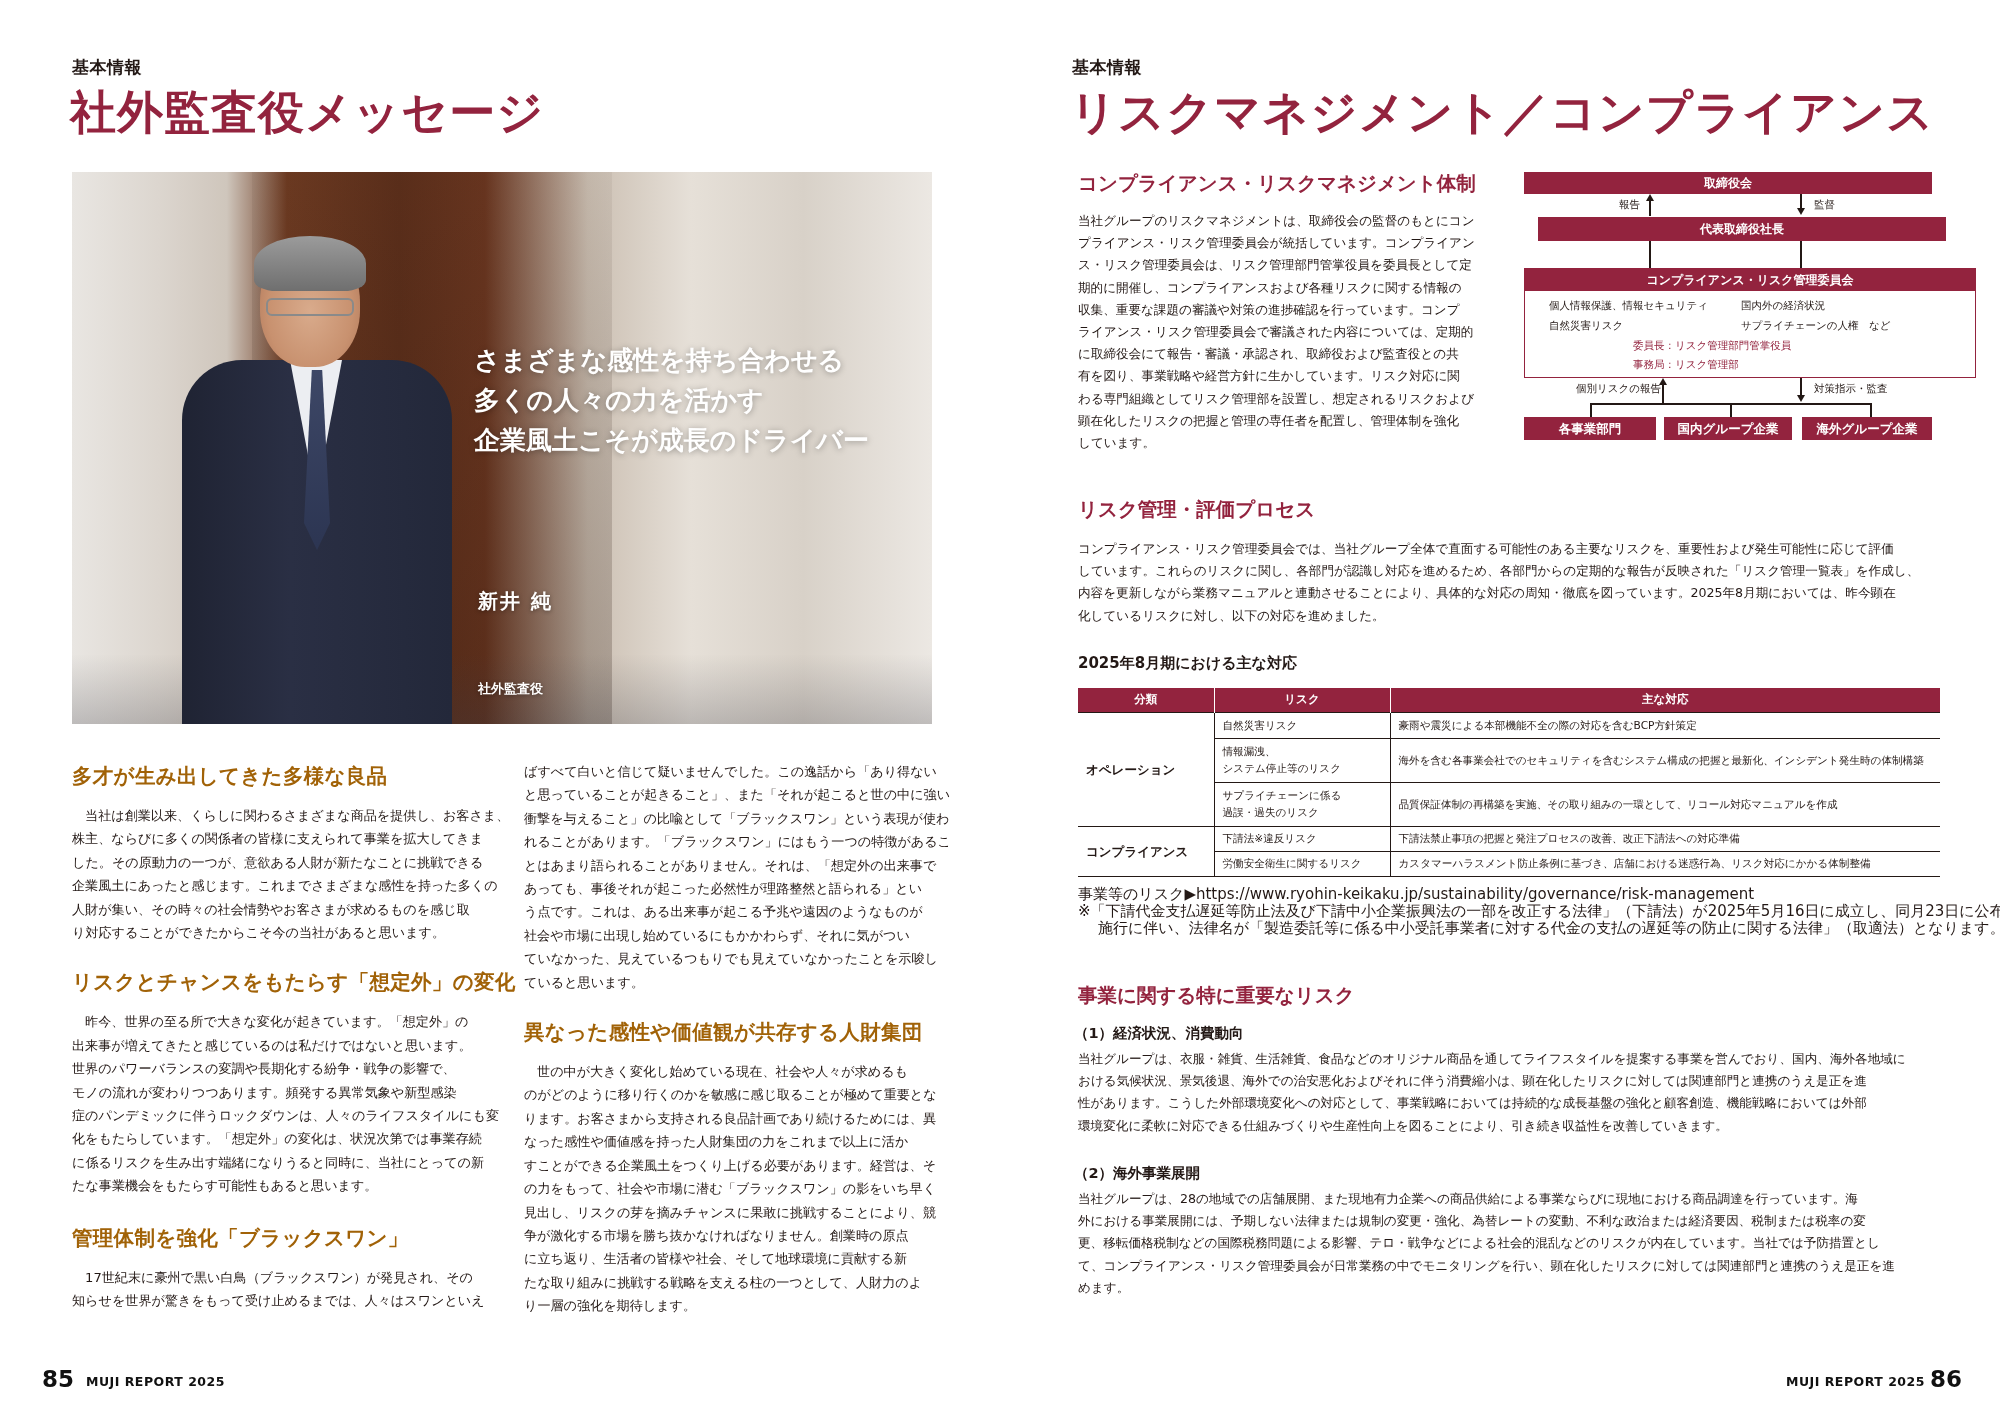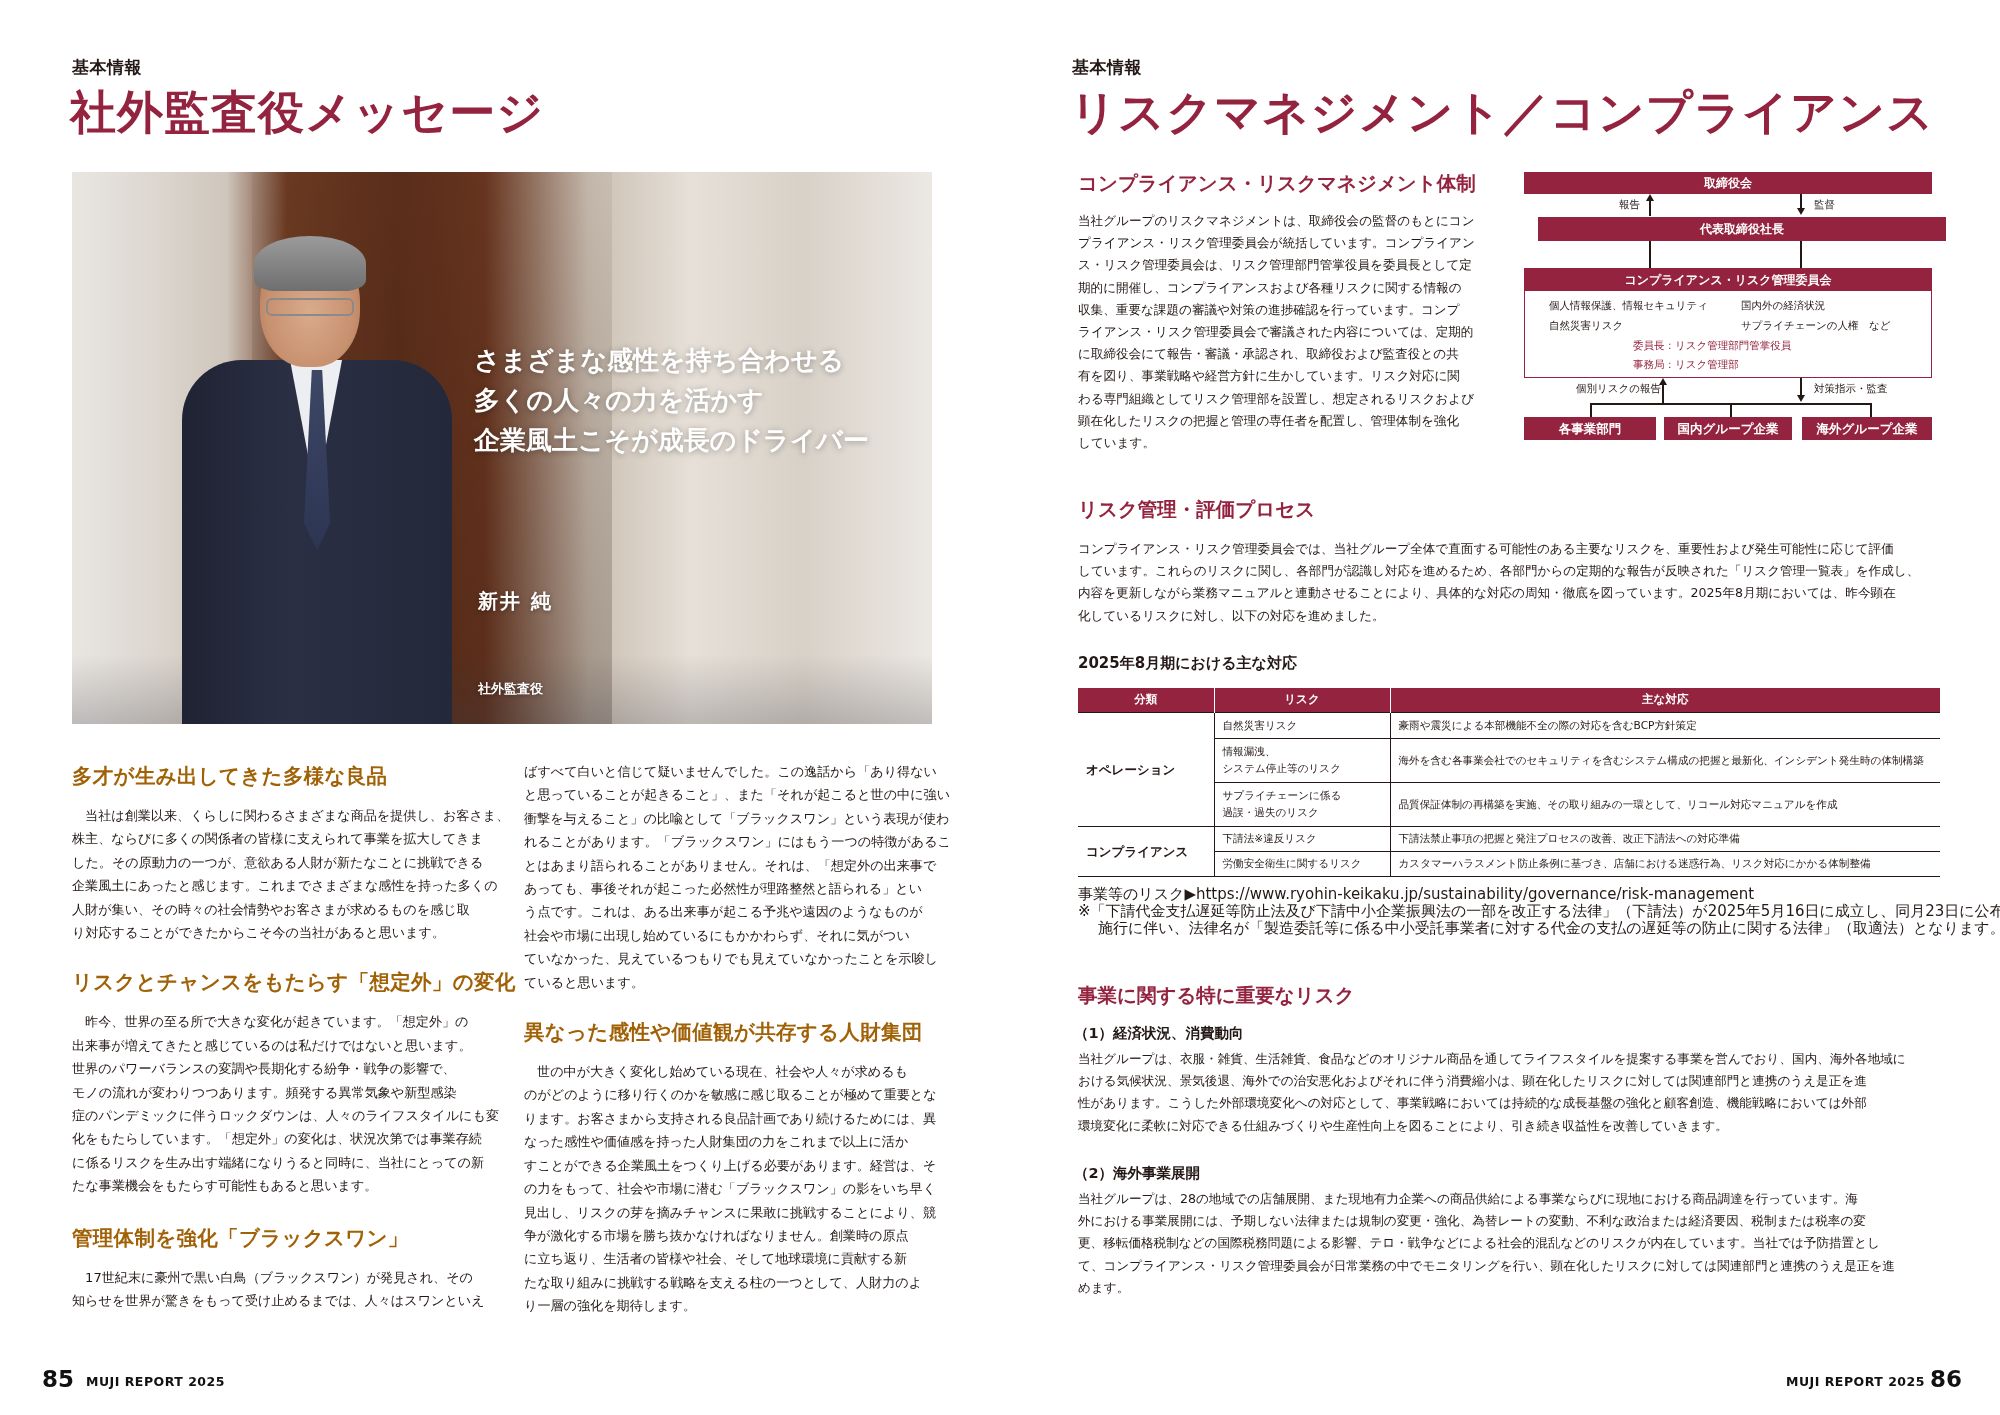--- a/index.html
+++ b/index.html
@@ -46,21 +46,21 @@
   .rbold { position: absolute; font-size: 15px; font-weight: bold; color: #231815; white-space: nowrap; }
 
   
   .org { position: absolute; left: 1524px; top: 172px; width: 408px; height: 268px; font-size: 11.5px; }
   .org .bar { position: absolute; background: #93233e; color: #fff; font-weight: bold; text-align: center; }
   .org .vline { position: absolute; width: 1.5px; background: #231815; }
   .org .hline { position: absolute; height: 1.5px; background: #231815; }
   .org .arrow-up { position: absolute; width: 0; height: 0; border-left: 4px solid transparent; border-right: 4px solid transparent; border-bottom: 7px solid #231815; }
   .org .arrow-down { position: absolute; width: 0; height: 0; border-left: 4px solid transparent; border-right: 4px solid transparent; border-top: 7px solid #231815; }
   .org .lbl { position: absolute; font-size: 10.5px; color: #231815; white-space: nowrap; }
-  .org .box { position: absolute; left: 0; top: 96px; width: 408px; height: 110px; border: 1.5px solid #93233e; padding-left: 24px; }
+  .org .box { position: absolute; left: 0; top: 96px; width: 452px; height: 110px; border: 1.5px solid #93233e; padding-left: 24px; }
   .org .box-head { position: absolute; left: 0; top: 0; width: 100%; height: 22px; line-height: 22px; font-size: 12px; }
   .org .item { position: absolute; font-size: 10.5px; color: #231815; white-space: nowrap; }
   .org .item.accent { color: #93233e; }
 
   
   .risk-table { position: absolute; left: 1078px; top: 688px; width: 862px; border-collapse: collapse; font-size: 10.6px; }
   .risk-table th { background: #93233e; color: #fff; font-weight: bold; height: 24px; font-size: 11.5px; border-left: 1px solid #fff; }
   .risk-table th:first-child { border-left: none; }
   .risk-table td { border-top: 1px solid #231815; border-bottom: 1px solid #231815; padding: 3px 8px; line-height: 17px; vertical-align: middle; }
   .risk-table td.cat { font-weight: bold; font-size: 12.5px; border-right: 1px solid #231815; padding-left: 8px; }

